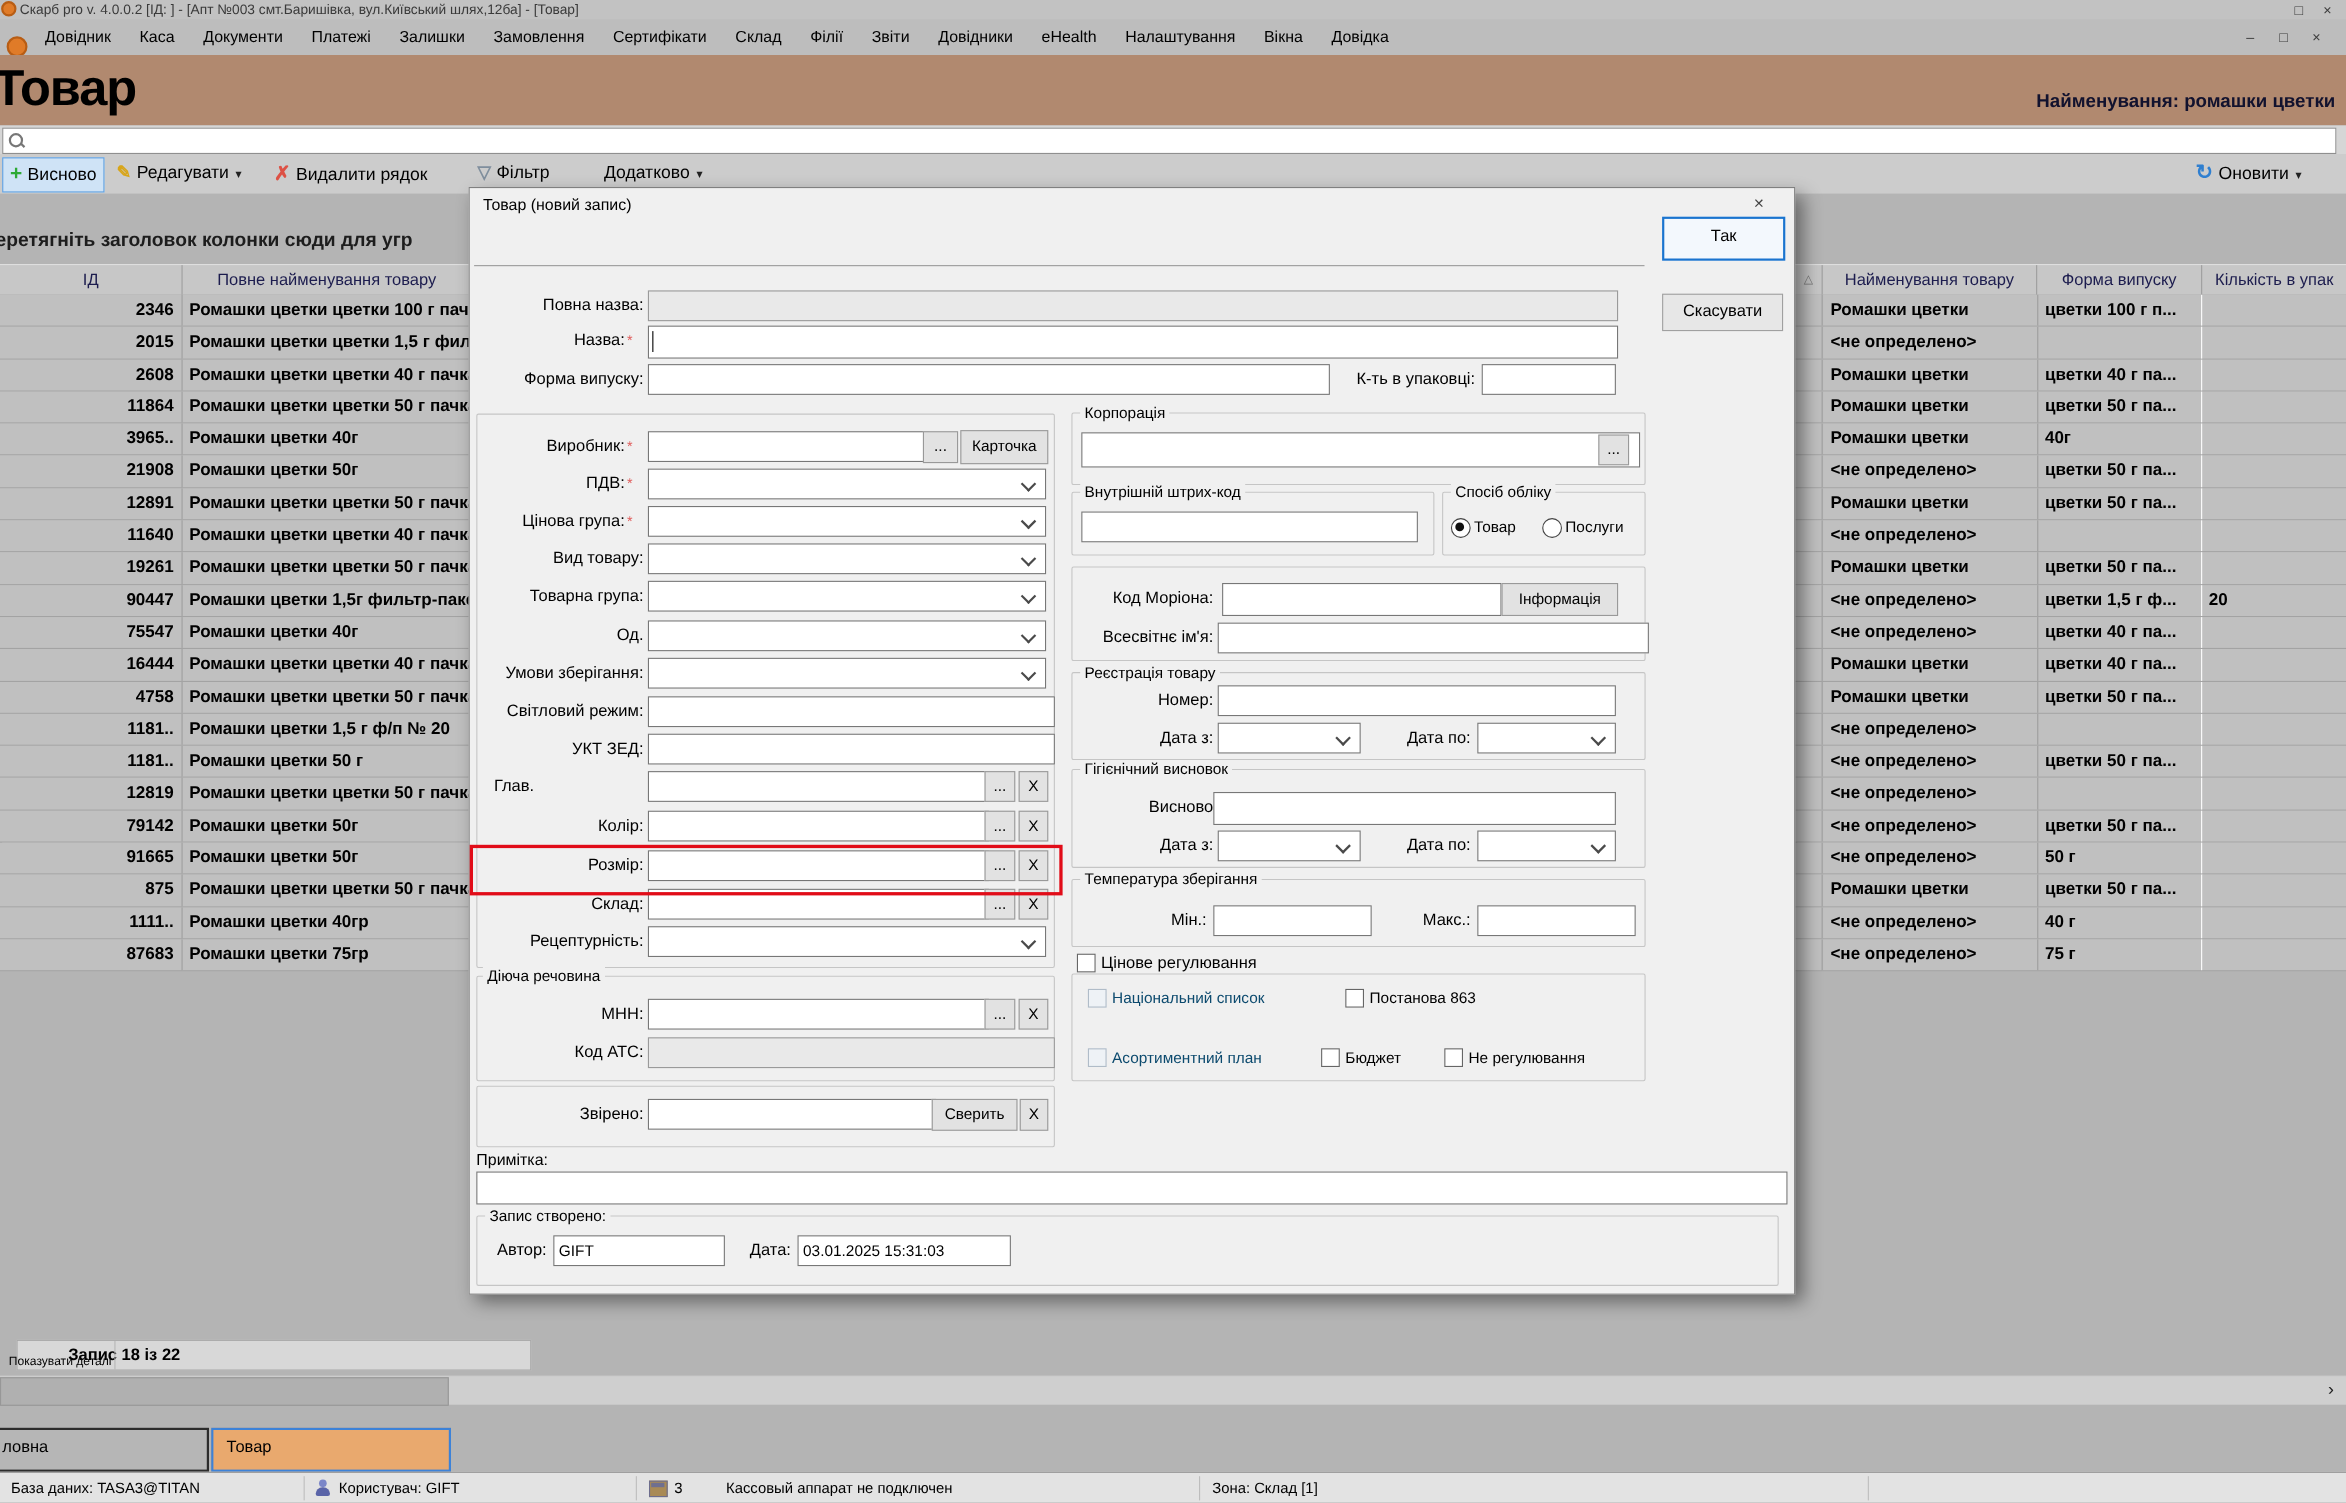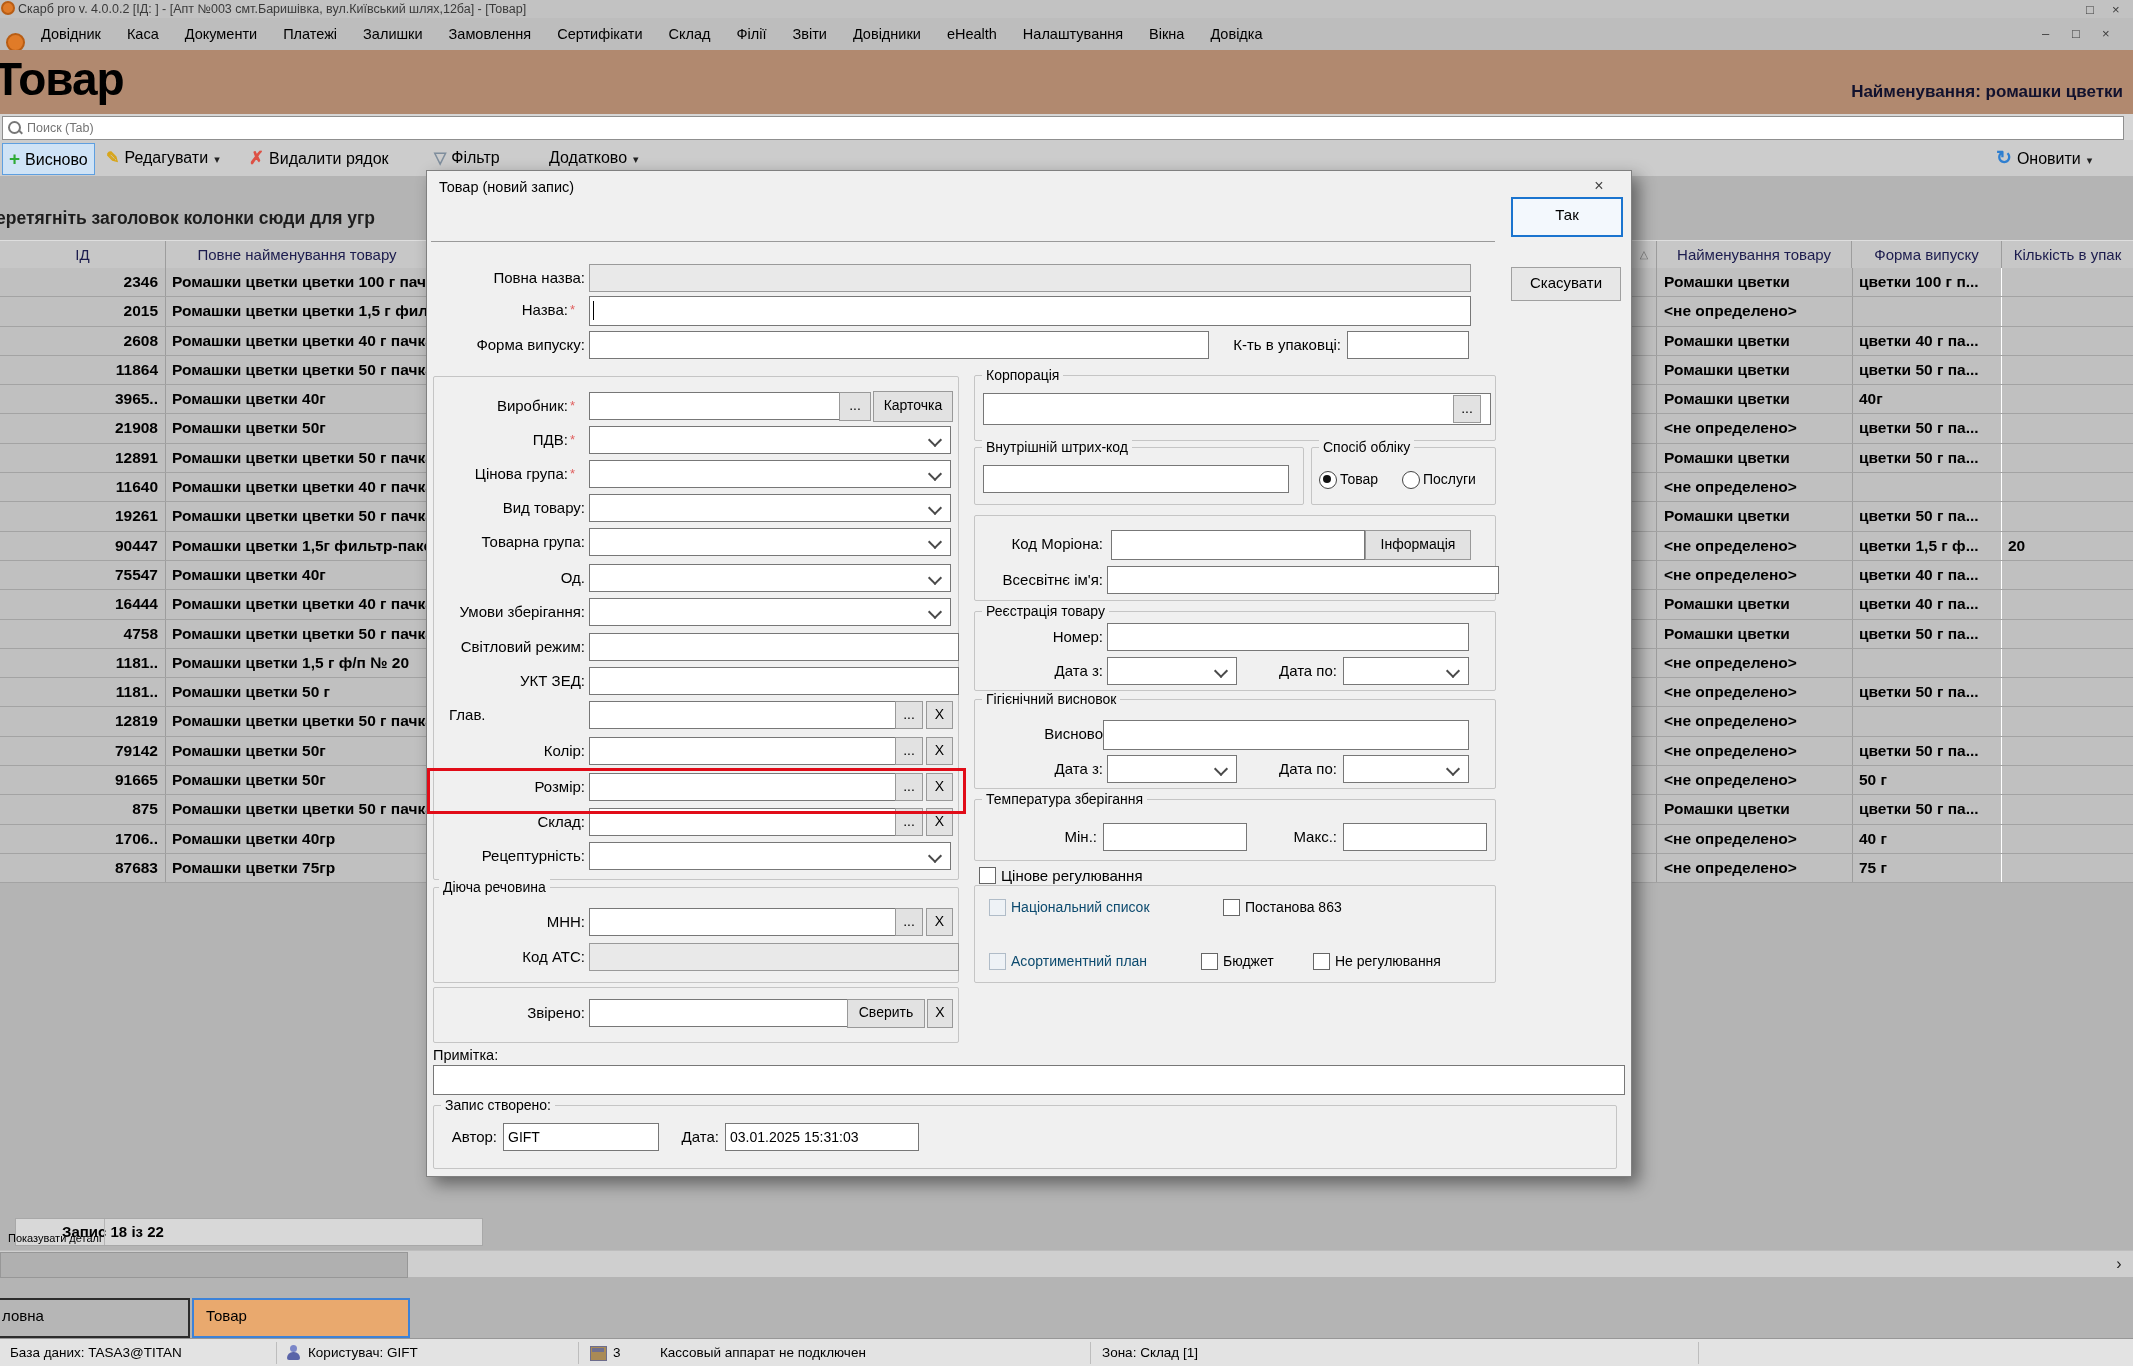--- a/index.html
+++ b/index.html
@@ -119,21 +119,20 @@
 <span class="wctl" style="left:2072px;top:26px">□</span>
 <span class="wctl" style="left:2102px;top:26px">×</span>
 
 <div class="abs band"></div>
 <div class="abs h1">Товар</div>
 <div class="abs selhdr">Найменування: ромашки цветки</div>
 
 <div class="abs searchrow"></div>
 <div class="abs searchbox">
   <span class="mag"></span>
-  <input placeholder="Поиск (Tab)" style="">
 </div>
 
 <div class="abs toolbar">
   <span class="tbtn addbtn" style="left:2px"><span class="ic" style="color:#2daa35;font-size:19px">+</span><span>Висново</span></span>
   <span class="tbtn" style="left:100px"><span class="ic" style="color:#d8a518">✎</span><span>Редагувати</span><span class="caret">▾</span></span>
   <span class="tbtn" style="left:243px"><span class="ic" style="color:#dd5145;font-size:18px">✗</span><span>Видалити рядок</span></span>
   <span class="tbtn" style="left:428px"><span class="ic" style="color:#7f8e9d">▽</span><span>Фільтр</span></span>
   <span class="tbtn" style="left:543px"><span>Додатково</span><span class="caret">▾</span></span>
   <span class="tbtn" style="left:1990px"><span class="ic" style="color:#2f7fd0;font-size:19px">↻</span><span>Оновити</span><span class="caret">▾</span></span>
 </div>
@@ -226,21 +225,21 @@
     </div>
     <div class="trow">
       <div class="c-id">91665</div>
       <div class="c-nm">Ромашки цветки 50г</div>
     </div>
     <div class="trow">
       <div class="c-id">875</div>
       <div class="c-nm">Ромашки цветки цветки 50 г пачка</div>
     </div>
     <div class="trow">
-      <div class="c-id">1706..</div>
+      <div class="c-id">1111..</div>
       <div class="c-nm">Ромашки цветки 40гр</div>
     </div>
     <div class="trow">
       <div class="c-id">87683</div>
       <div class="c-nm">Ромашки цветки 75гр</div>
     </div>
   </div>
 <div class="abs" style="left:1632px;top:268px;width:501px">
     <div class="trow">
       <div class="r-a"></div>

